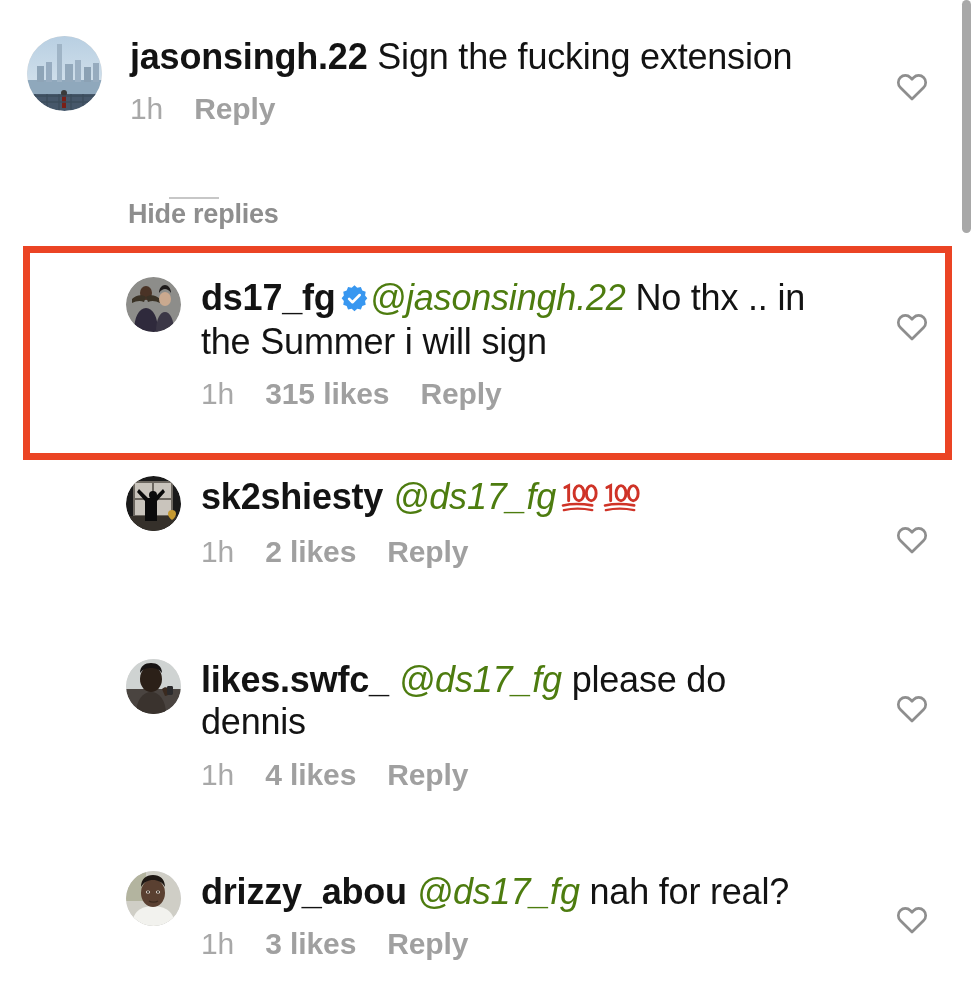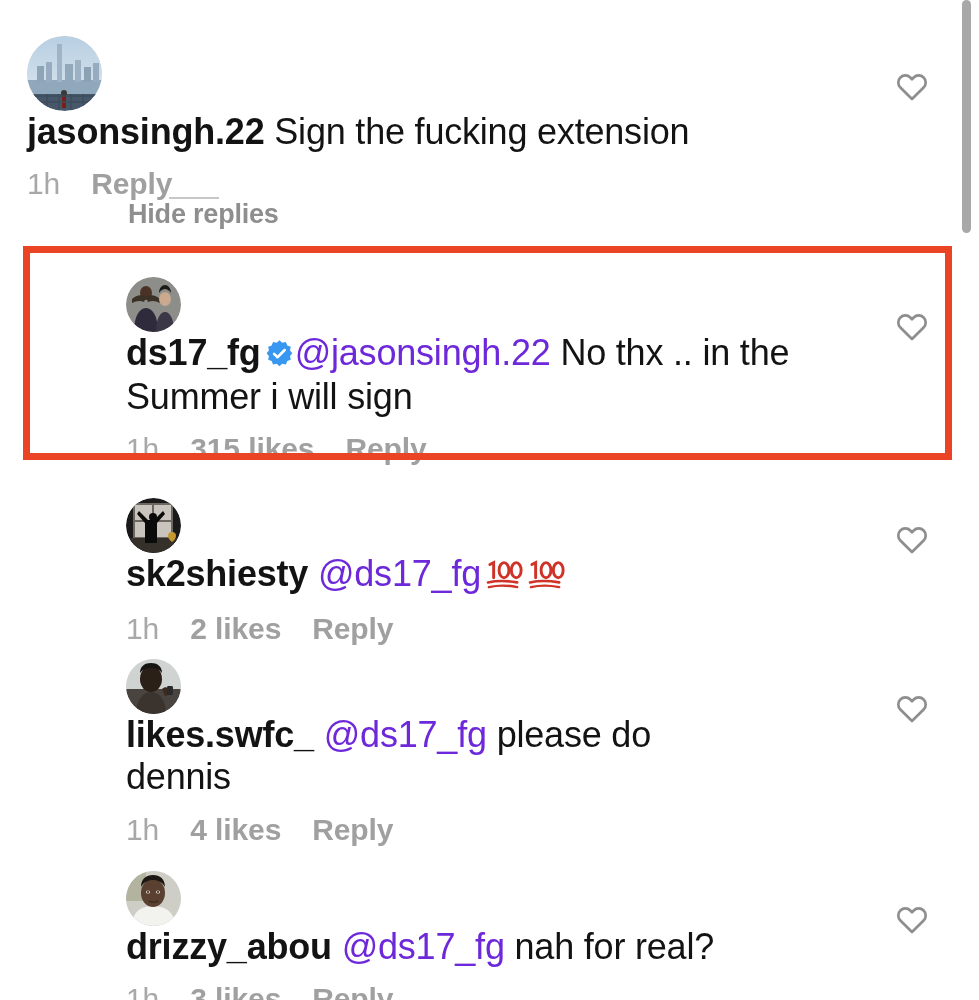--- a/index.html
+++ b/index.html
@@ -43,21 +43,20 @@
     position: absolute;
     top: 0;
     left: 0;
     width: 979px;
   }
 
   .comment {
     position: absolute;
     display: flex;
     align-items: flex-start;
-    flex-direction: column;
   }
 
   .avatar {
     flex: 0 0 auto;
     border-radius: 50%;
     overflow: hidden;
     background: #d8d8d8;
     position: relative;
   }
   .avatar svg { display: block; }
@@ -71,22 +70,23 @@
     color: #131313;
     line-height: 1.18;
     letter-spacing: -0.2px;
     word-wrap: break-word;
   }
   .username {
     font-weight: 700;
     color: #131313;
   }
   .mention {
-    color: #6d28d9;
+    color: #4d7c0f;
     font-weight: 400;
+    font-style: italic;
   }
   .body-text {
     font-weight: 400;
     color: #131313;
   }
 
   .verified-badge {
     display: inline-block;
     vertical-align: -2px;
     margin: 0 2px 0 5px;
@@ -249,21 +249,21 @@
           <span class="meta-item">Reply</span>
         </div>
       </div>
     </div>
     <div class="like-btn" style="left:895px; top:310px;">
       <svg width="34" height="34" viewBox="0 0 24 24" fill="none" stroke="#8e8e8e" stroke-width="1.9" stroke-linecap="round" stroke-linejoin="round">
         <path d="M12 20.5 3.8 12.3a4.9 4.9 0 0 1 0-7 4.9 4.9 0 0 1 7 0l1.2 1.2 1.2-1.2a4.9 4.9 0 0 1 7 0 4.9 4.9 0 0 1 0 7Z"></path>
       </svg>
     </div>
 
-    <div class="comment" style="left:126px; top:498px; width:730px;">
+    <div class="comment" style="left:126px; top:476px; width:730px;">
       <div class="avatar" style="width:55px;height:55px;margin-right:20px;">
         <svg width="55" height="55" viewBox="0 0 55 55">
           <defs>
               <clipPath id="cp2">
                 <circle cx="27.5" cy="27.5" r="27.5"></circle>
               </clipPath>
             </defs>
           <g clip-path="url(#cp2)">
             <rect width="55" height="55" fill="#1a1a1a"></rect>
             <rect x="8" y="6" width="38" height="34" fill="#c9c4bc"></rect>

